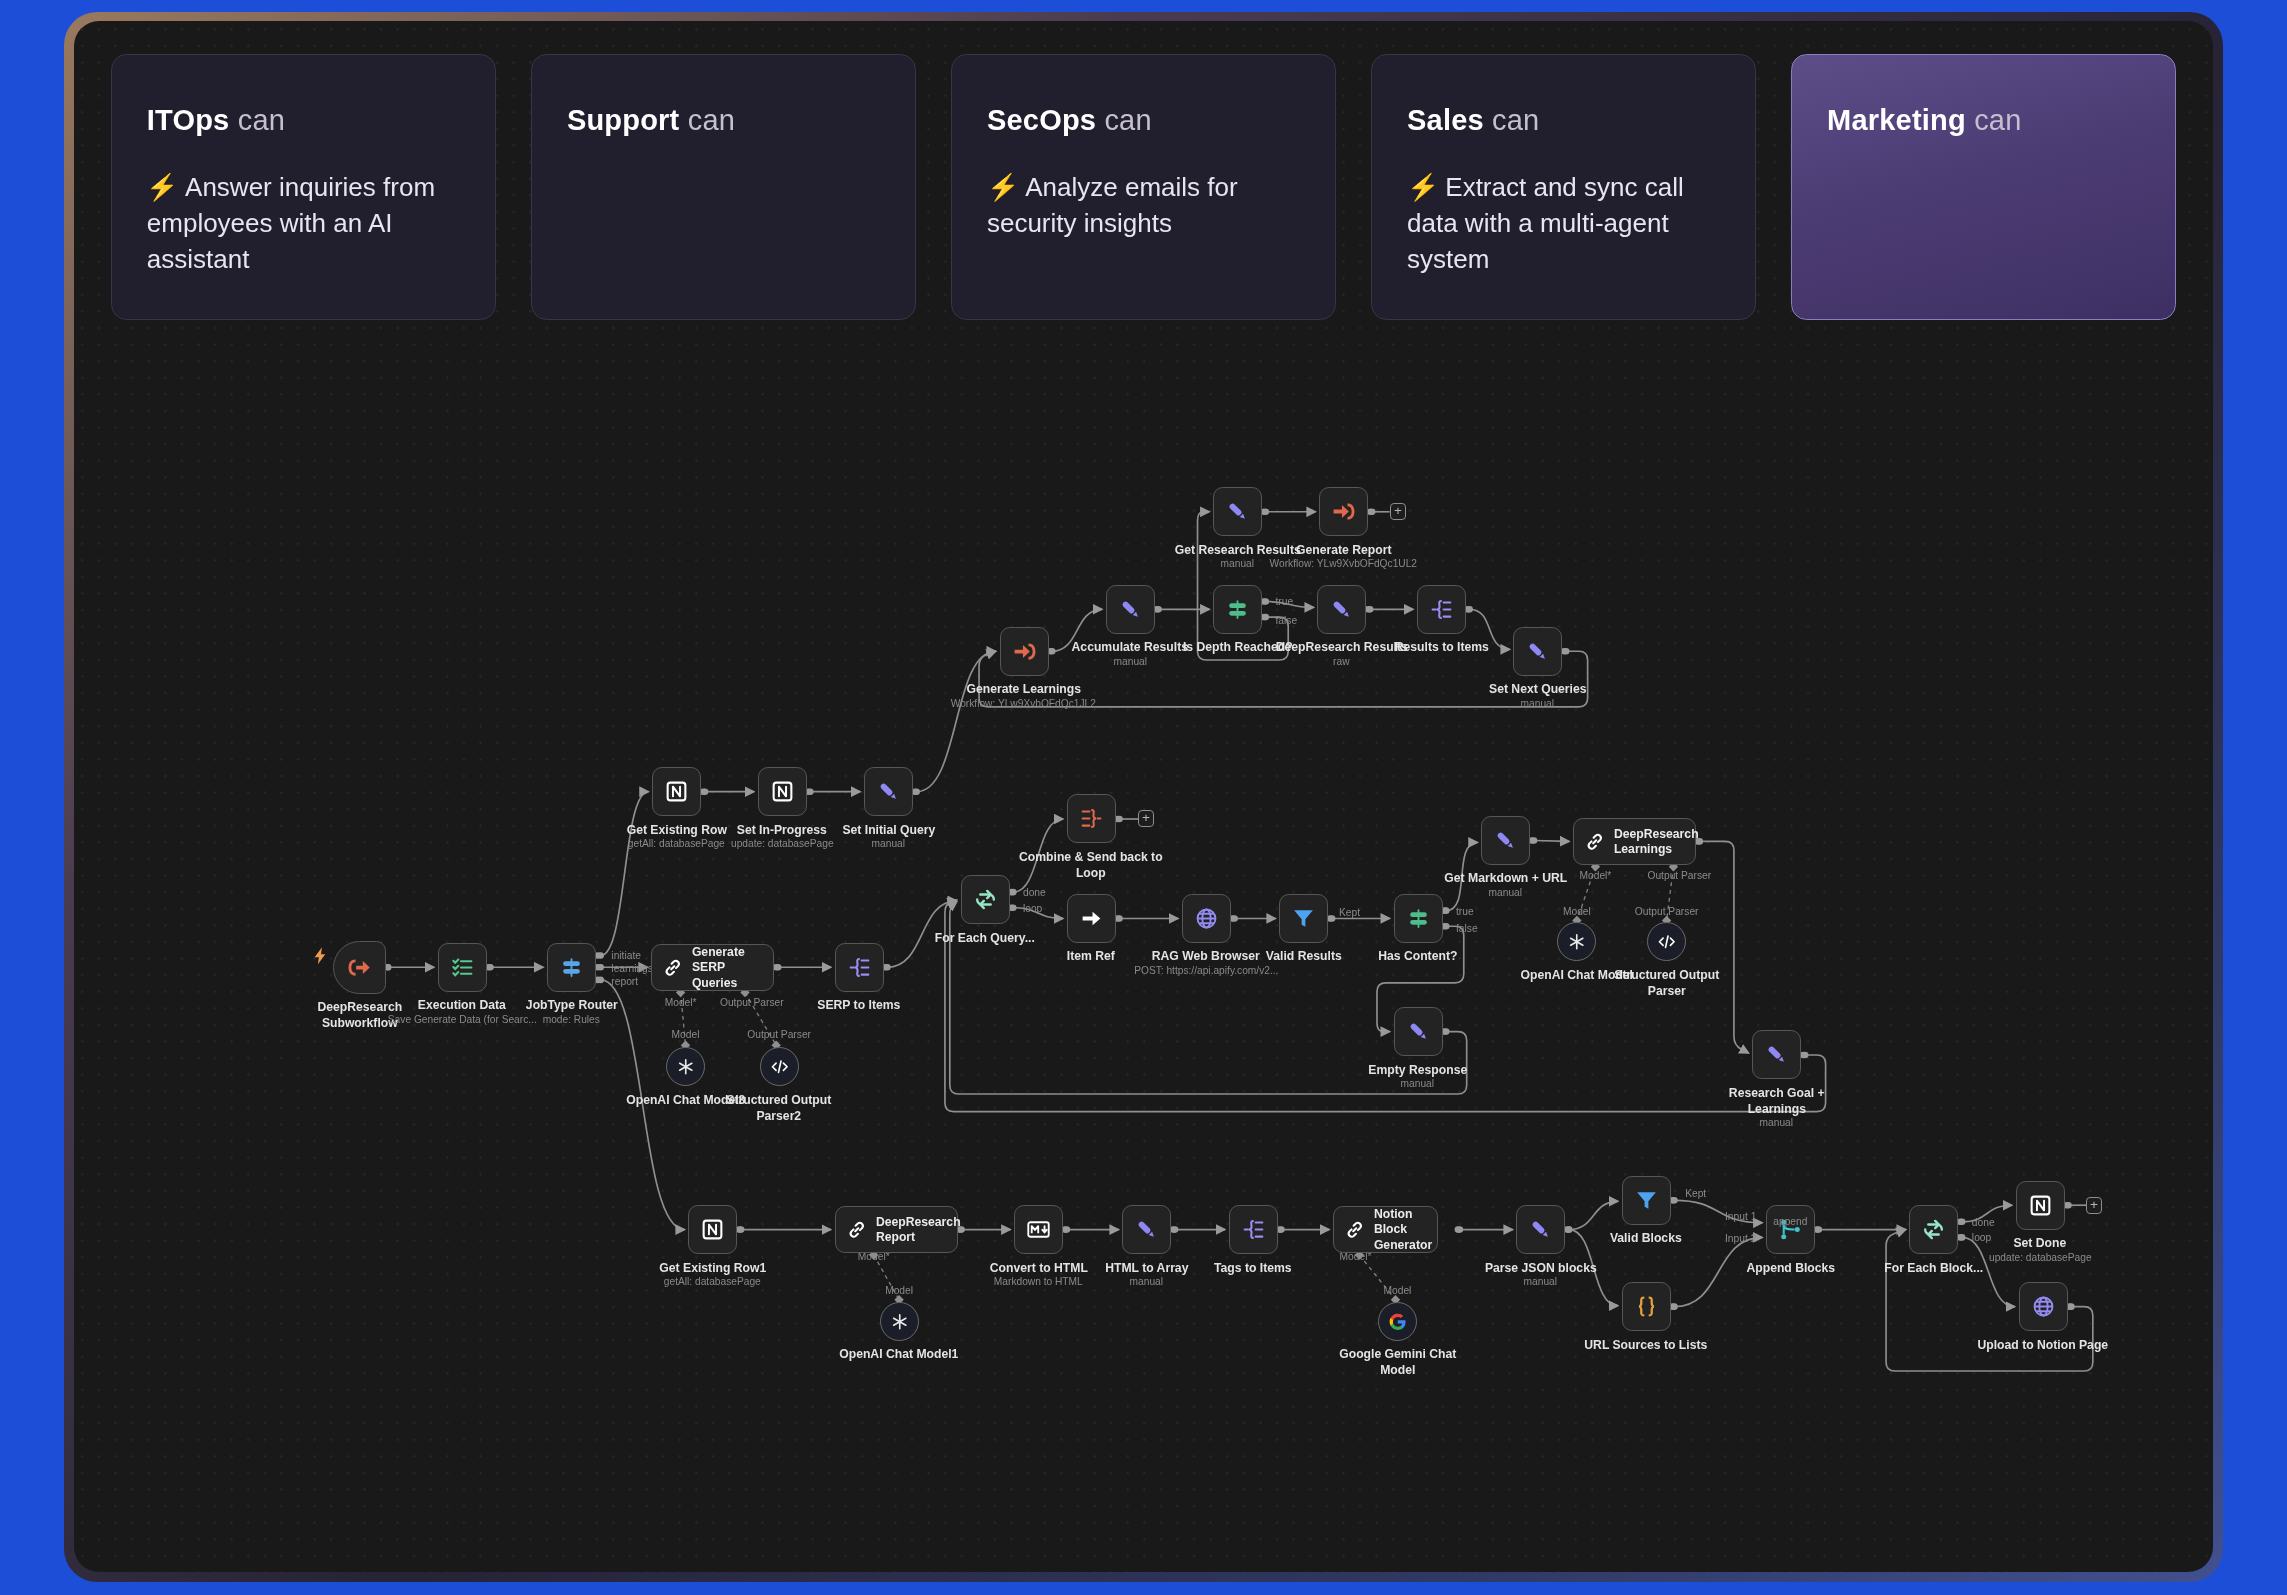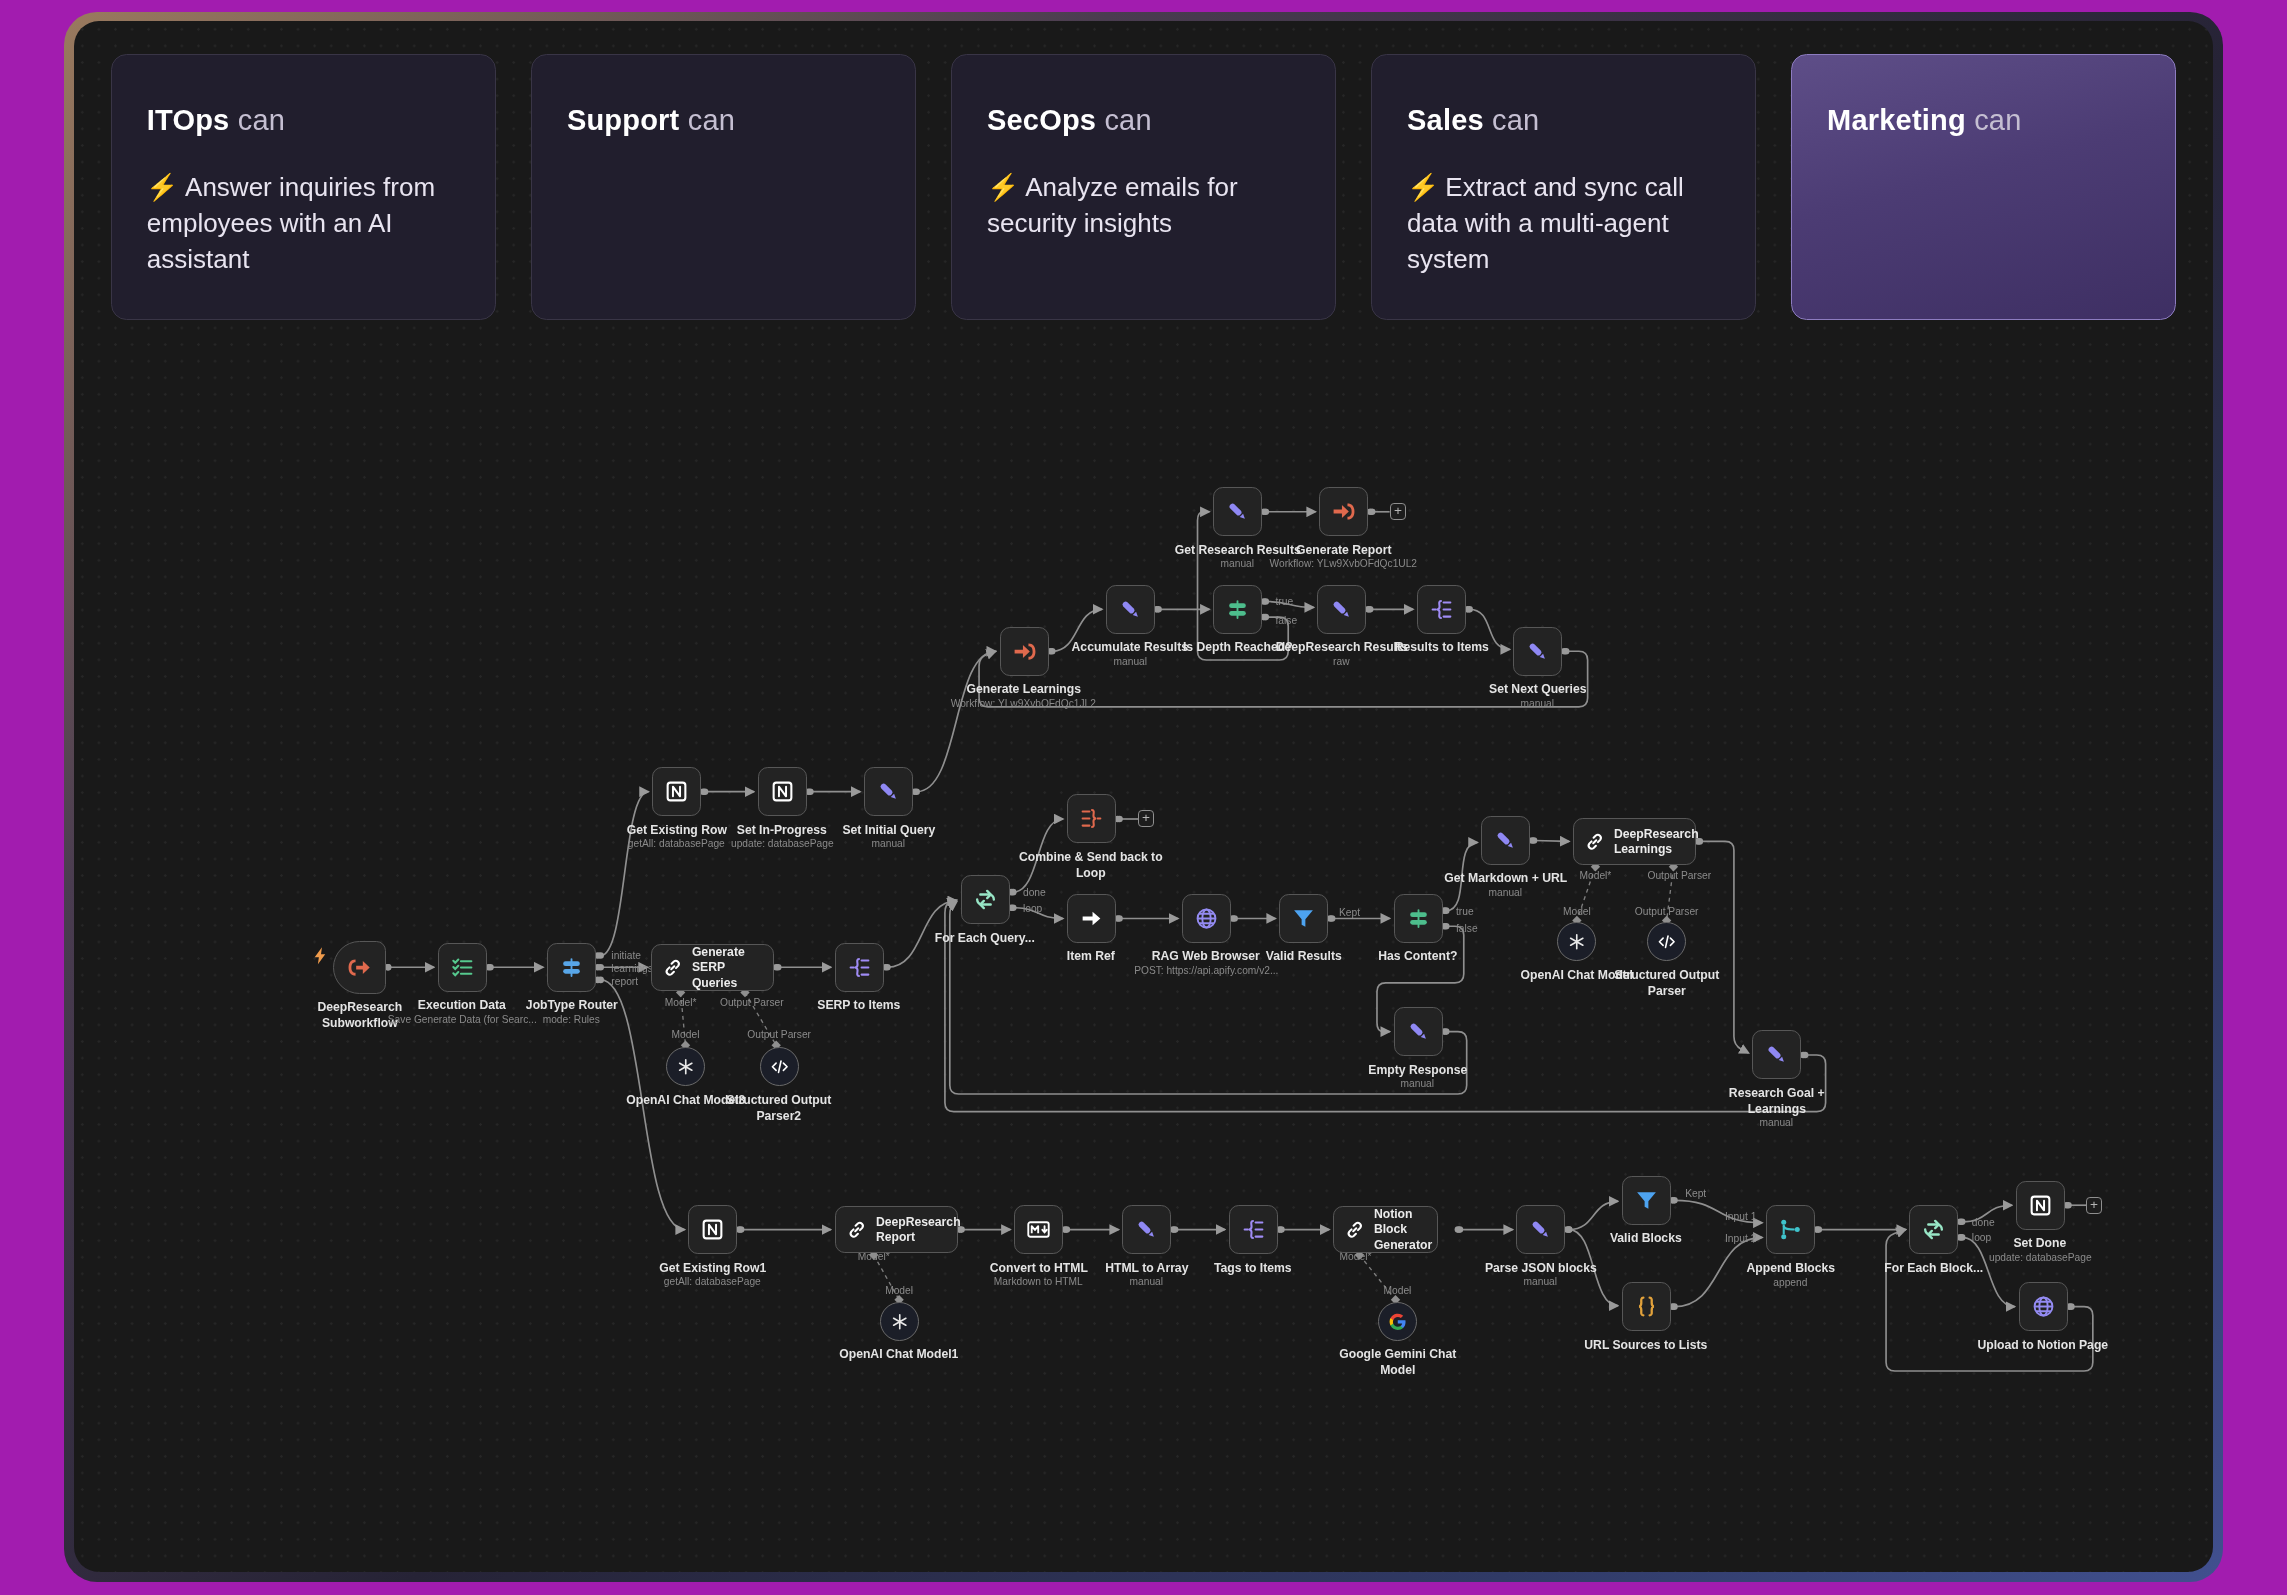--- a/index.html
+++ b/index.html
@@ -1,17 +1,17 @@
 <!DOCTYPE html>
 <html><head>
 <meta charset="utf-8">
 <style>
   html,body{margin:0;padding:0;background:#141122;}
   #stage{position:relative;width:2288px;height:1596px;overflow:hidden;
-         font-family:"Liberation Sans",sans-serif;background:#a21caf;}
+         font-family:"Liberation Sans",sans-serif;background:#1d4ed8;}
   #frame{position:absolute;left:64px;top:11.7px;width:2159px;height:1570px;border-radius:33px;
          background:linear-gradient(140deg,#9a7a5e 0%,#4a3c50 26%,#262336 55%,#303a66 82%,#41508f 100%);
          padding:9.8px;box-sizing:border-box;}
   #canvas{position:relative;width:100%;height:100%;border-radius:25px;background:#191919;
           background-image:radial-gradient(#262626 1.3px,transparent 1.4px);background-size:16.6px 16.6px;
           overflow:hidden;}
   
   #cards{position:absolute;left:37px;right:37px;top:33px;display:flex;gap:35px;}
   .card{flex:1;height:266px;border-radius:15.6px;background:#211e2d;border:1px solid #393546;
         box-sizing:border-box;padding:49px 35px;cursor:pointer;}
@@ -741,21 +741,21 @@
                   <circle cx="18.5" cy="12" r="2.4"></circle>
                 </g>
                 <g fill="none" stroke="currentColor" stroke-width="2">
                   <path d="M5.5 7.4v9.2"></path>
                   <path d="M5.5 8.5c.5 3.5 5 3.5 10.5 3.5"></path>
                 </g>
               </svg>
             </span>
           </div>
           <div class="nlabel" style="left: 1629px; top: 1240px;">Append Blocks</div>
-          <div class="nsub" style="left: 1619px; top: 1256px;">append</div>
+          <div class="nsub" style="left: 1619px; top: 1195px;">append</div>
           <div class="node" style="left: 1835px; top: 1184px; width: 49px; height: 49px;">
             <span class="nicon" style="color: rgb(152, 230, 198);">
               <svg width="25" height="25" viewBox="0 0 24 24">
                 <g fill="none" stroke="currentColor" stroke-width="2.3" stroke-linecap="round">
                   <path d="M7 7.2h8.2a4.8 4.8 0 014.8 4.8"></path>
                   <path d="M17 16.8H8.8A4.8 4.8 0 014 12"></path>
                   <path d="M13.6 3.8 17 7.2l-3.4 3.4"></path>
                   <path d="M10.4 13.4 7 16.8l3.4 3.4"></path>
                 </g>
               </svg>

